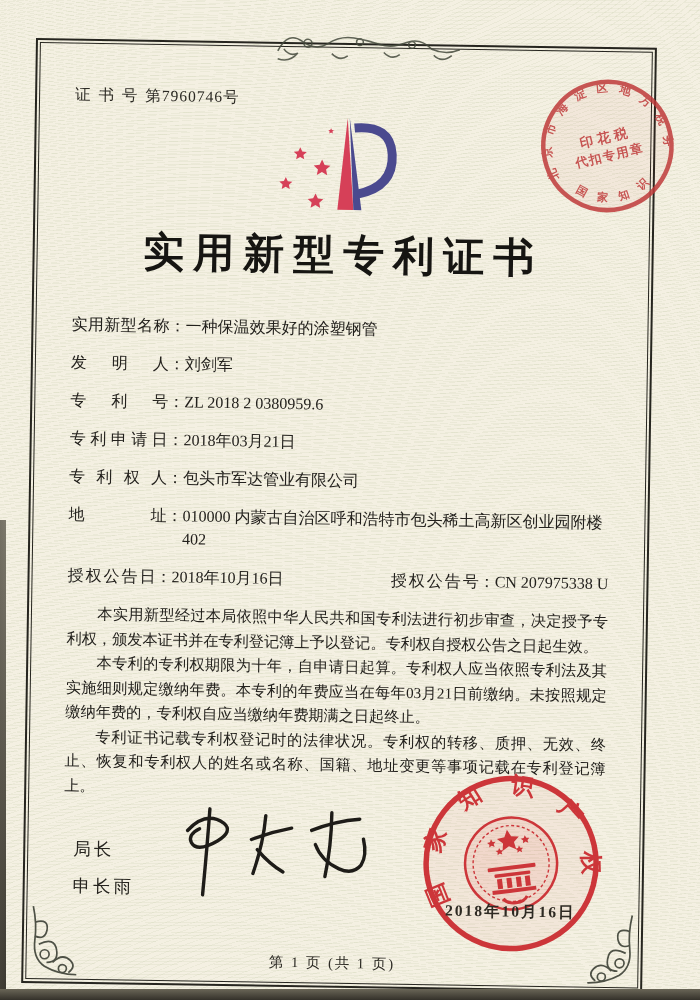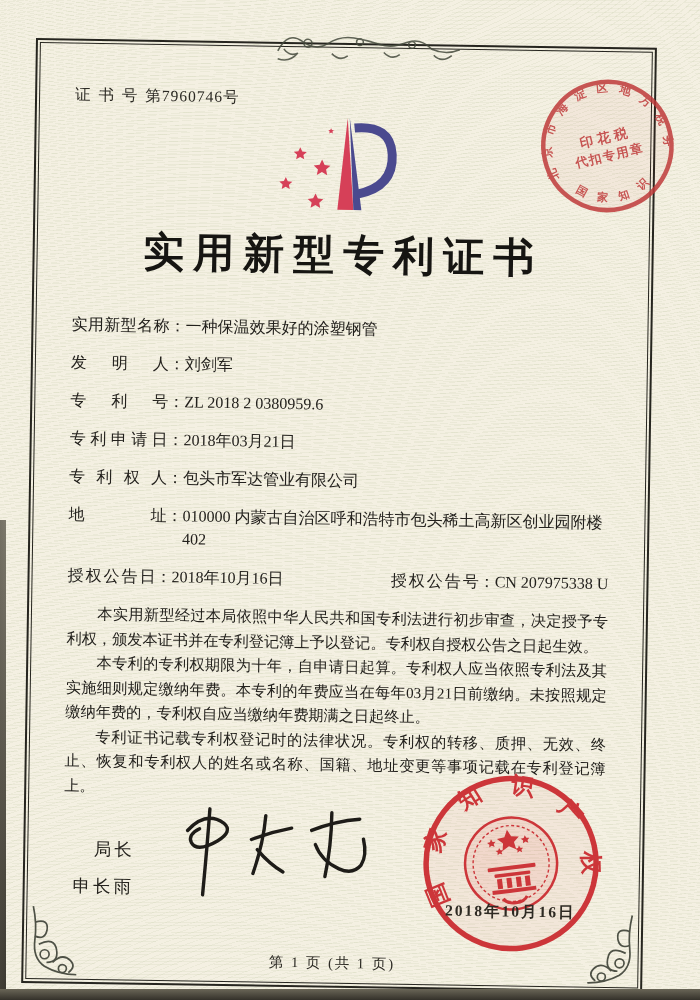--- a/index.html
+++ b/index.html
@@ -42,21 +42,21 @@
   .field-colon{flex:0 0 14px;}
   .field-value{max-width:430px;}
   .row-split{display:flex;justify-content:space-between;}
   .pair{display:flex;align-items:flex-start;font-size:16px;line-height:23px;}
   .pair .field-label{width:88px;flex:0 0 88px;}
 
   .paragraphs{margin-top:10px;font-size:15.2px;line-height:24.5px;text-align:justify;color:#23211d;}
   .paragraphs p{margin:0;text-indent:2em;}
 
   .director{position:absolute;left:50px;top:798px;font-size:17.5px;letter-spacing:3px;color:#26241f;}
-  .director div{margin-bottom:13px;text-align:right;}
+  .director div{margin-bottom:13px;}
 
   .signature-svg{position:absolute;left:150px;top:762px;}
   .seal-main-svg{position:absolute;left:392px;top:722px;}
   .seal-date{
     position:absolute;left:368px;top:856px;width:240px;text-align:center;
     font-size:15.5px;font-weight:bold;letter-spacing:2px;color:#2e2a23;z-index:3;
   }
   .seal-tax-svg{position:absolute;left:498px;top:24px;}
 
   .footer-page{position:absolute;left:0;right:0;bottom:15px;text-align:center;font-size:14.5px;letter-spacing:2px;color:#2c2a24;}

